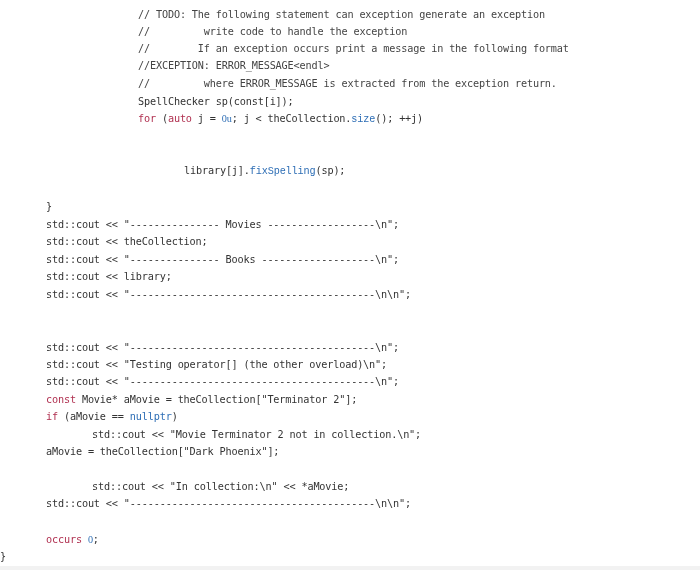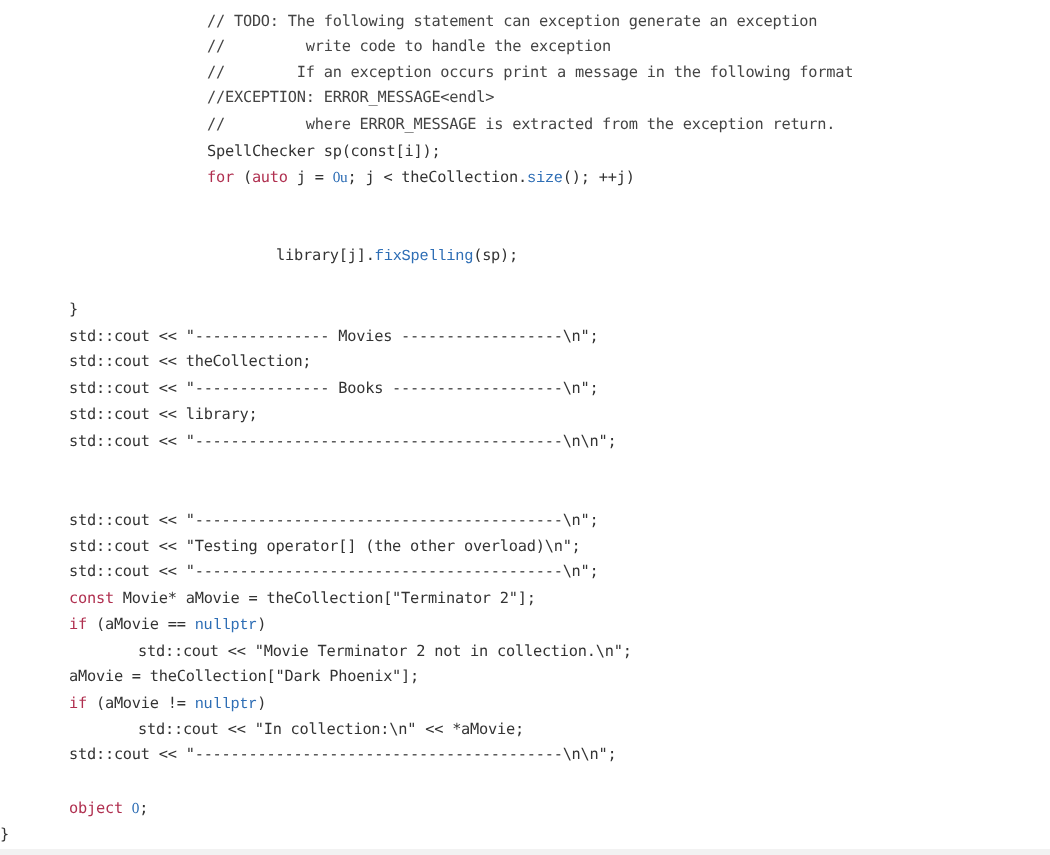--- a/index.html
+++ b/index.html
@@ -7,21 +7,21 @@
     width: 700px; height: 570px; overflow: hidden;
     background: #ffffff; position: relative;
     font-family: "DejaVu Sans Mono", "Liberation Mono", monospace;
     font-size: 10.2px; color: #333333;
   }
   .code-view { position: absolute; left: 0; top: 0; width: 700px; height: 566px; }
   .line { position: absolute; white-space: pre; line-height: 17px; height: 17px; letter-spacing: -0.15px; }
   .kw { color: #b03050; }
   .num { color: #2e6eb5; font-family: Liberation Serif, serif; }
   .fn { color: #2e6eb5; font-family: Liberation Mono, monospace; }
-  .lit { color: #2e6eb5; font-family: Liberation Mono, monospace; }
+  .lit { color: #2e6eb5; }
   .cm { color: #444444; }
   .bottom-strip { position: absolute; left: 0; top: 566px; width: 700px; height: 4px; background: #f2f2f2; }
 </style>
 </head>
 <body>
 
 <div class="code-view">
   <div class="line" style="left:138px;top:6px"><span class="cm">// TODO: The following statement can exception generate an exception</span></div>
   <div class="line" style="left:138px;top:23px"><span class="cm">//         write code to handle the exception</span></div>
   <div class="line" style="left:138px;top:40px"><span class="cm">//        If an exception occurs print a message in the following format</span></div>
@@ -39,20 +39,19 @@
   <div class="line" style="left:46px;top:268px">std::cout &lt;&lt; library;</div>
   <div class="line" style="left:46px;top:286px">std::cout &lt;&lt; "-----------------------------------------\n\n";</div>
 
   <div class="line" style="left:46px;top:339px">std::cout &lt;&lt; "-----------------------------------------\n";</div>
   <div class="line" style="left:46px;top:356px">std::cout &lt;&lt; "Testing operator[] (the other overload)\n";</div>
   <div class="line" style="left:46px;top:373px">std::cout &lt;&lt; "-----------------------------------------\n";</div>
   <div class="line hl" style="left:46px;top:391px"><span class="kw">const</span> Movie* aMovie = theCollection["Terminator 2"];</div>
   <div class="line hl" style="left:46px;top:408px"><span class="kw">if</span> (aMovie == <span class="lit">nullptr</span>)</div>
   <div class="line" style="left:92px;top:426px">std::cout &lt;&lt; "Movie Terminator 2 not in collection.\n";</div>
   <div class="line" style="left:46px;top:443px">aMovie = theCollection["Dark Phoenix"];</div>
-  <div class="line hl" style="left:46px;top:461px"><span class="kw">if</span> (aMovie != <span class="lit">nullptr</span>)</div>
   <div class="line" style="left:92px;top:478px">std::cout &lt;&lt; "In collection:\n" &lt;&lt; *aMovie;</div>
   <div class="line" style="left:46px;top:495px">std::cout &lt;&lt; "-----------------------------------------\n\n";</div>
 
-  <div class="line hl" style="left:46px;top:531px"><span class="kw">object</span> <span class="num">0</span>;</div>
+  <div class="line hl" style="left:46px;top:531px"><span class="kw">occurs</span> <span class="num">0</span>;</div>
   <div class="line" style="left:0px;top:548px">}</div>
 </div>
 <div class="bottom-strip"></div>
 
 </body></html>

